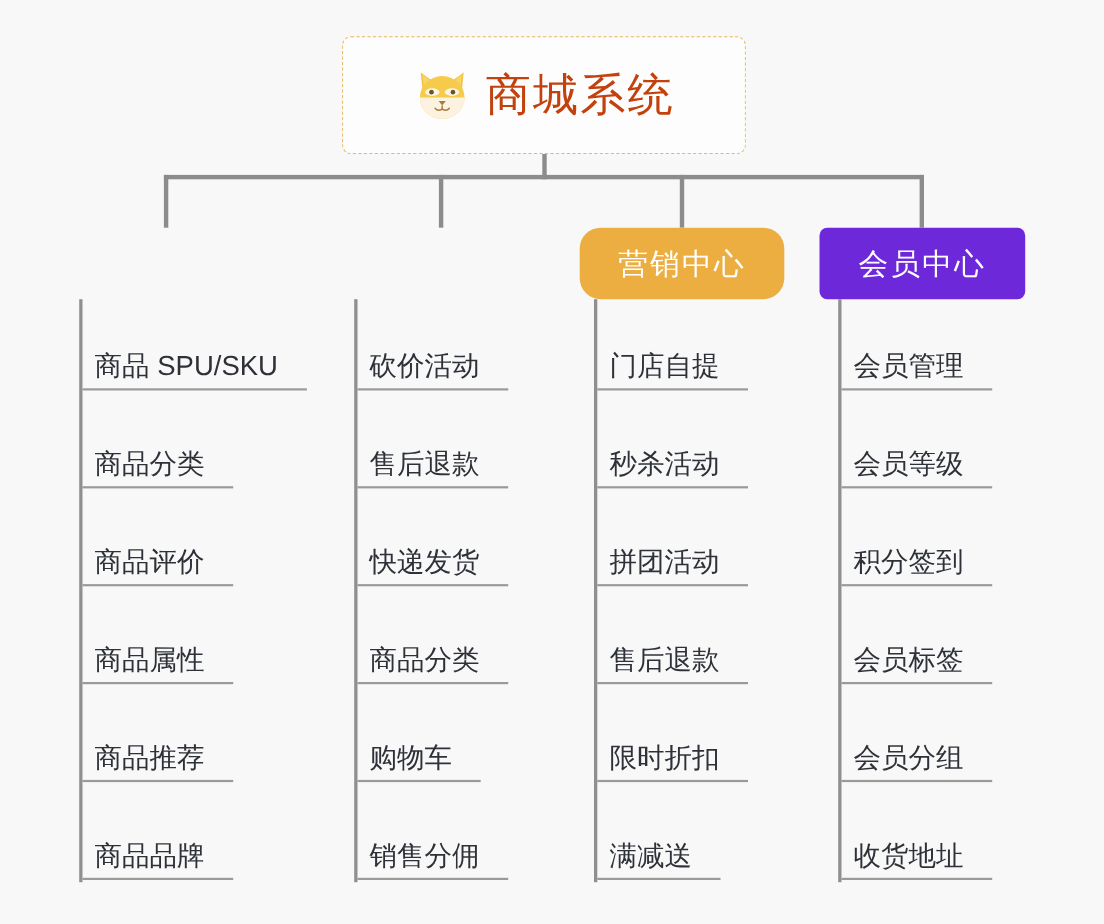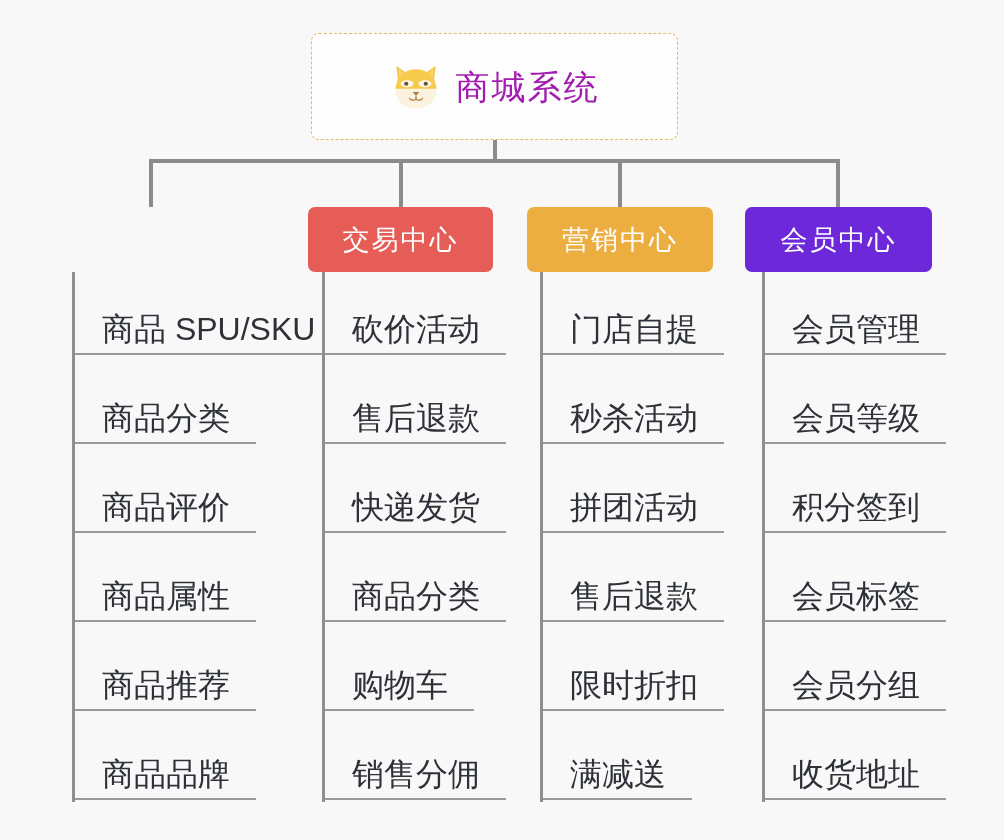--- a/index.html
+++ b/index.html
@@ -21,22 +21,22 @@
     border:1px dashed #e8b863;
     border-radius:8px;
     box-sizing:border-box;
     display:flex;
     align-items:center;
     justify-content:center;
     gap:14px;
   }
   .root-icon{width:52px;height:52px;display:block;flex:none;}
   .root-title{
-    font-size:34px;
-    color:#a21caf;
+    font-size:41px;
+    color:#c2410c;
     letter-spacing:2px;
     line-height:1;
     white-space:nowrap;
   }
 
   
   .line{position:absolute;background:#8c8c8c;}
   .v-stem{width:4px;}
   .h-bus{height:4px;}
 
@@ -65,24 +65,24 @@
   }
   .leaf{
     position:absolute;
     left:3px;
     height:0;
   }
   .leaf-inner{
     position:absolute;
     left:0;
     bottom:0;
-    padding:0 26px 6px 27px;
+    padding:0 26px 6px 11px;
     border-bottom:2px solid #9a9a9a;
     white-space:nowrap;
-    font-size:32px;
+    font-size:25px;
     color:#2e3238;
     line-height:1.1;
   }
 </style>
 </head>
 <body>
 
 <div id="canvas">
 
   <div class="root-node">
@@ -106,24 +106,21 @@
     <span class="root-title">商城系统</span>
   </div>
 
   <div class="line v-stem" style="left:493px;top:140px;height:23px;"></div>
   <div class="line h-bus" style="left:149px;top:159px;width:690px;"></div>
   <div class="line v-stem" style="left:149px;top:159px;height:48px;"></div>
   <div class="line v-stem" style="left:399px;top:159px;height:48px;"></div>
   <div class="line v-stem" style="left:618px;top:159px;height:48px;"></div>
   <div class="line v-stem" style="left:836px;top:159px;height:48px;"></div>
 
-  <div class="branch-head" style="left:308px;top:207px;width:185px;background:#e65c57;">
-    <span>交易中心</span>
-  </div>
-  <div class="branch-head" style="left:527px;top:207px;width:186px;background:#edae41;">
+  <div class="branch-head" style="left:527px;top:207px;width:186px;background:#edae41;border-radius:19px;">
     <span>营销中心</span>
   </div>
   <div class="branch-head" style="left:745px;top:207px;width:187px;background:#6d28d9;">
     <span>会员中心</span>
   </div>
 
   <div class="col" style="left:72px;top:272px;">
     <div class="spine" style="height:530px;"></div>
     <div class="leaf" style="top:83px;">
         <div class="leaf-inner">商品 SPU/SKU</div>

